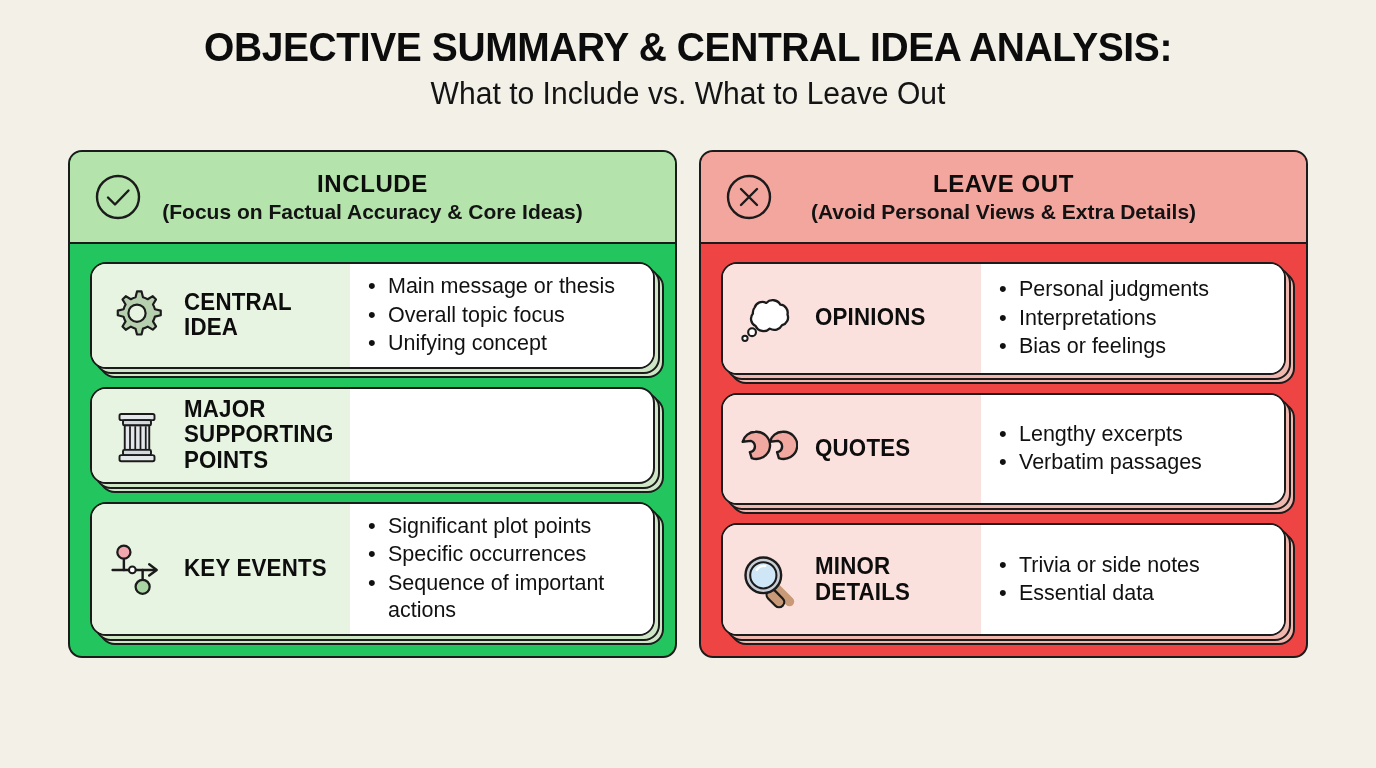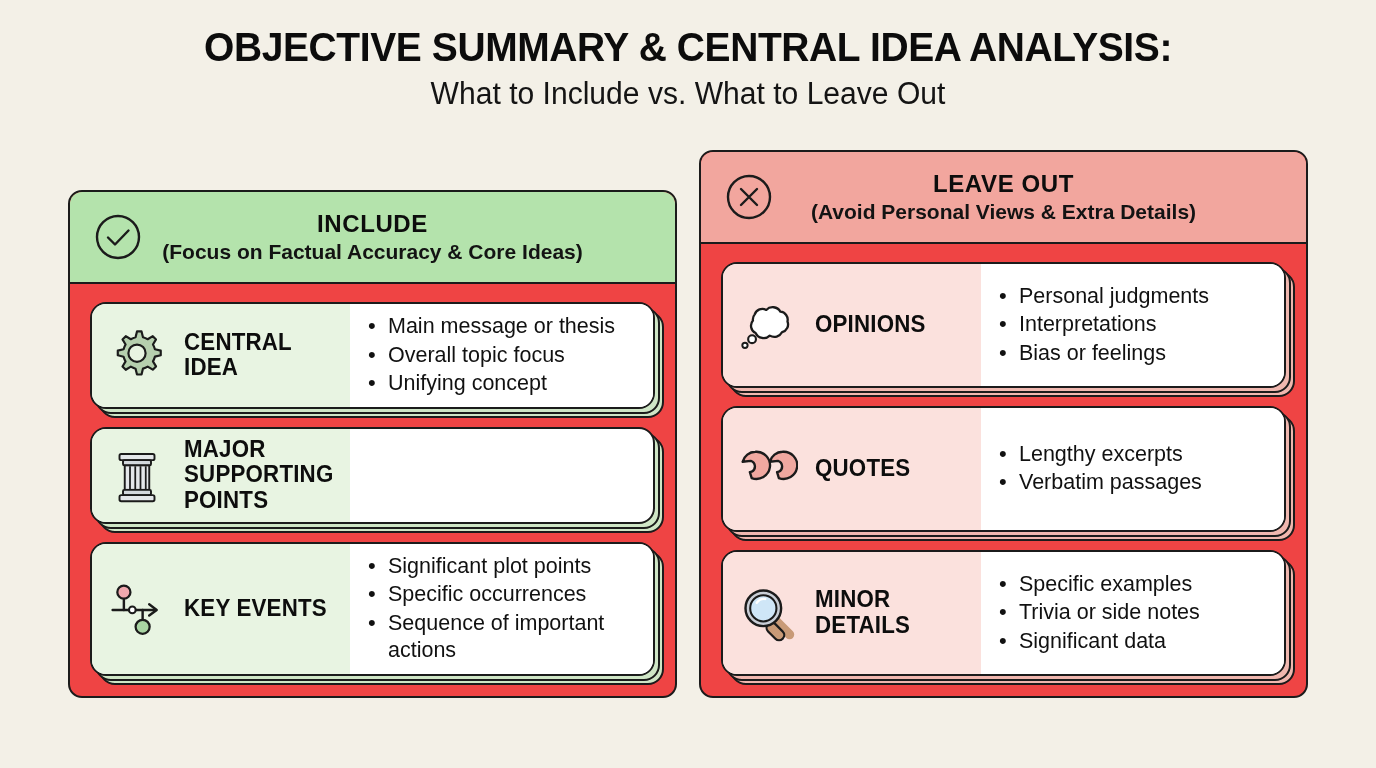--- a/index.html
+++ b/index.html
@@ -50,21 +50,21 @@
     gap: 22px;
   }
   .column {
     width: 609px;
     border: 2.5px solid #1b1b1b;
     border-radius: 14px;
     overflow: hidden;
     display: flex;
     flex-direction: column;
   }
-  .column.include { background: #ef4444; margin-top: 40px; }
+  .column.include { background: #22c55e; }
   .column.leaveout { background: #ef4444; }
 
   
   .col-header {
     position: relative;
     height: 92px;
     border-bottom: 2.5px solid #1b1b1b;
     display: flex;
     align-items: center;
     justify-content: center;
@@ -366,23 +366,22 @@
                 <rect x="36" y="40" width="22" height="11" rx="5.5" transform="rotate(45 36 40)" fill="#c89a77" stroke="#1b1b1b" stroke-width="2.4"></rect>
                 <circle cx="27" cy="27" r="19" fill="#c9ced6" stroke="#1b1b1b" stroke-width="2.6"></circle>
                 <circle cx="27" cy="27" r="14" fill="#cfe6f7" stroke="#1b1b1b" stroke-width="2.2"></circle>
                 <path d="M20 21 a10 10 0 0 1 9-4" fill="none" stroke="#ffffff" stroke-width="2.6" stroke-linecap="round"></path>
               </svg>
             </span>
             <span class="card-label">MINOR DETAILS</span>
           </div>
           <div class="card-right">
             <ul class="bullets">
-              <li>Specific examples</li>
               <li>Trivia or side notes</li>
-              <li>Significant data</li>
+              <li>Essential data</li>
             </ul>
           </div>
         </div>
       </div>
 
     </div>
   </div>
 
 </div>
 

